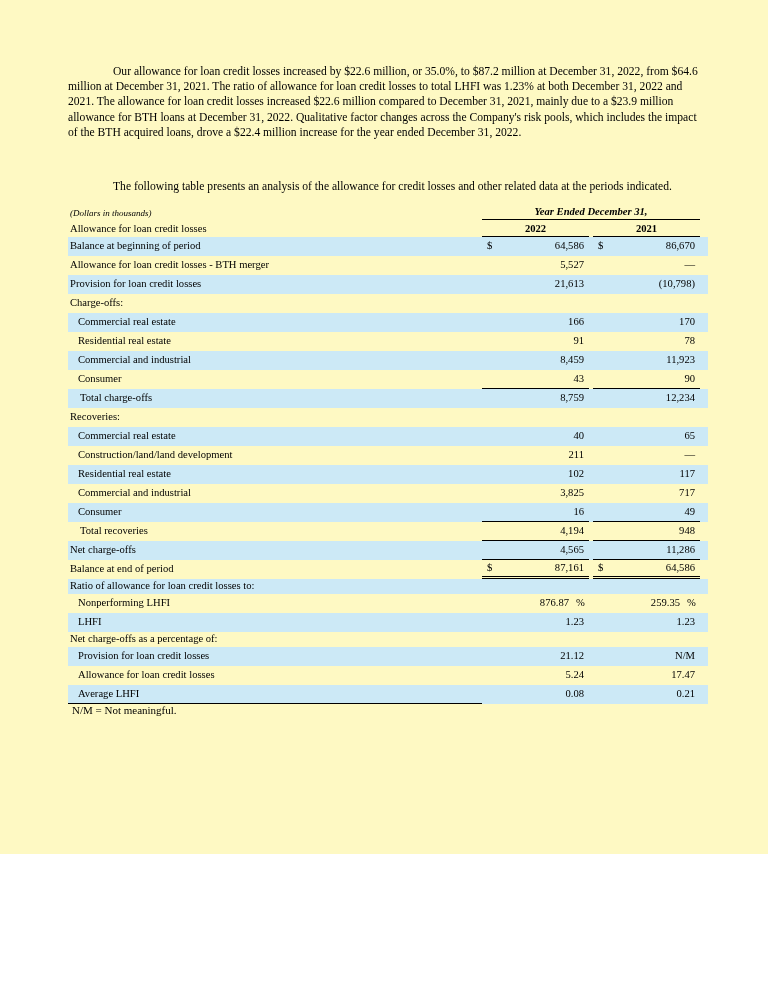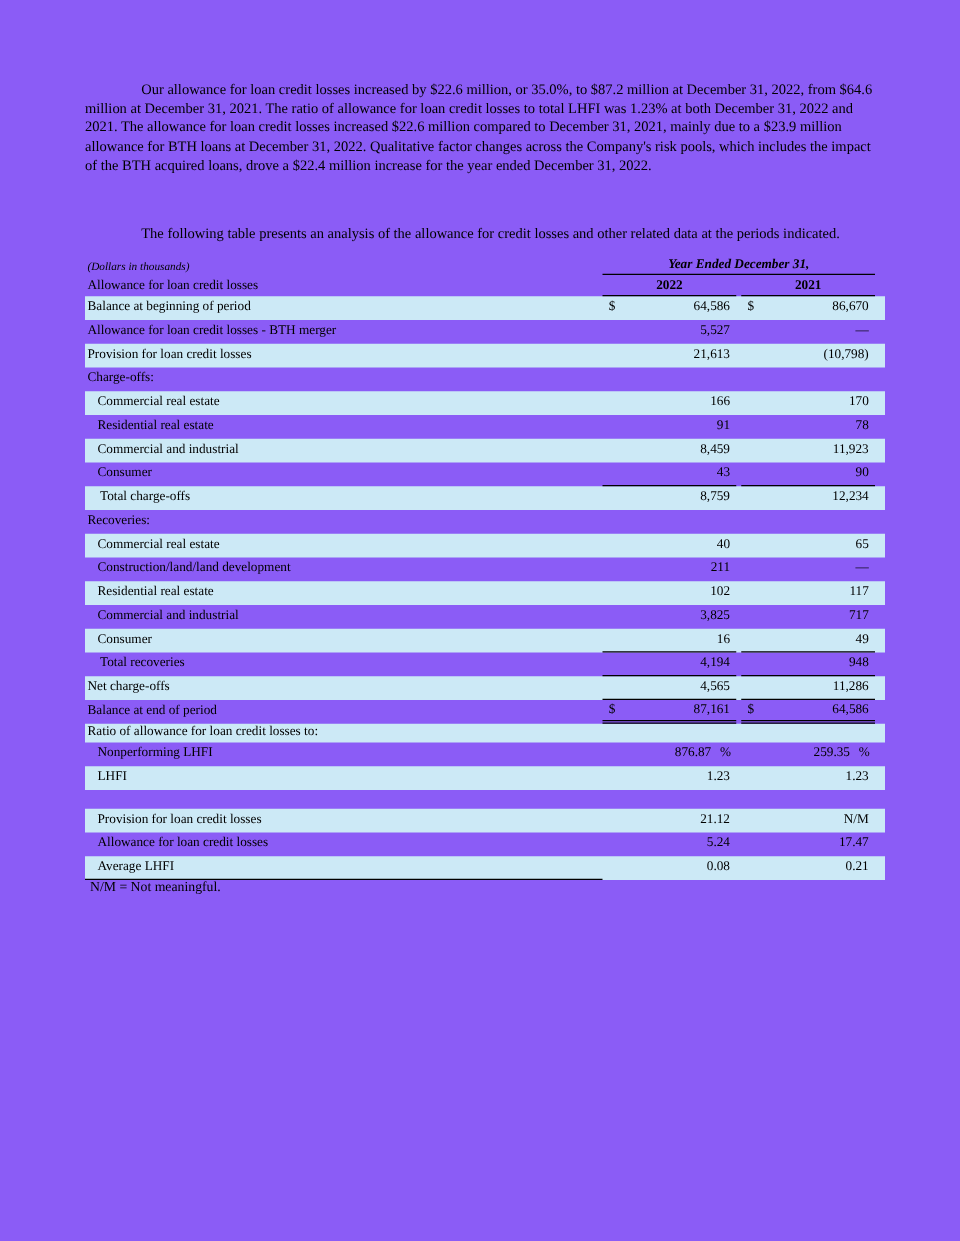--- a/index.html
+++ b/index.html
@@ -1,16 +1,16 @@
 <!DOCTYPE html>
 <html><head>
 <meta charset="utf-8">
 <style>
   html,body{margin:0;padding:0;background:#fff;}
-  .page{position:relative;width:768px;height:993px;background:#8b5cf6;overflow:hidden;
+  .page{position:relative;width:768px;height:854px;background:#fef9c3;overflow:hidden;
         font-family:"Liberation Serif","DejaVu Serif",serif;color:#000;}
   .para{position:absolute;left:68px;width:637px;font-size:11.6px;line-height:15.4px;
         text-indent:45px;text-align:left;}
   #para1{top:52px;}
   #para2{top:155px;margin-top:24px;}
 
   
   .tbl{position:absolute;left:68px;top:203px;width:640px;font-size:10.6px;line-height:1;}
   .hrow1,.hrow2,.row{display:flex;box-sizing:border-box;}
   .hrow1{height:17px;align-items:flex-end;font-style:italic;}
@@ -311,20 +311,21 @@
             <span class="val">1.23</span>
           </div>
           <div class="gap"></div>
           <div class="cell">
             <span class="pre"></span>
             <span class="val">1.23</span>
           </div>
           <div class="rpad"></div>
         </div>
         <div class="row short">
+          <div class="lbl ind0">Net charge-offs as a percentage of:</div>
           <div class="cell"></div>
           <div class="gap"></div>
           <div class="cell"></div>
           <div class="rpad"></div>
         </div>
         <div class="row shade">
           <div class="lbl ind1">Provision for loan credit losses</div>
           <div class="cell">
             <span class="pre"></span>
             <span class="val">21.12</span>

